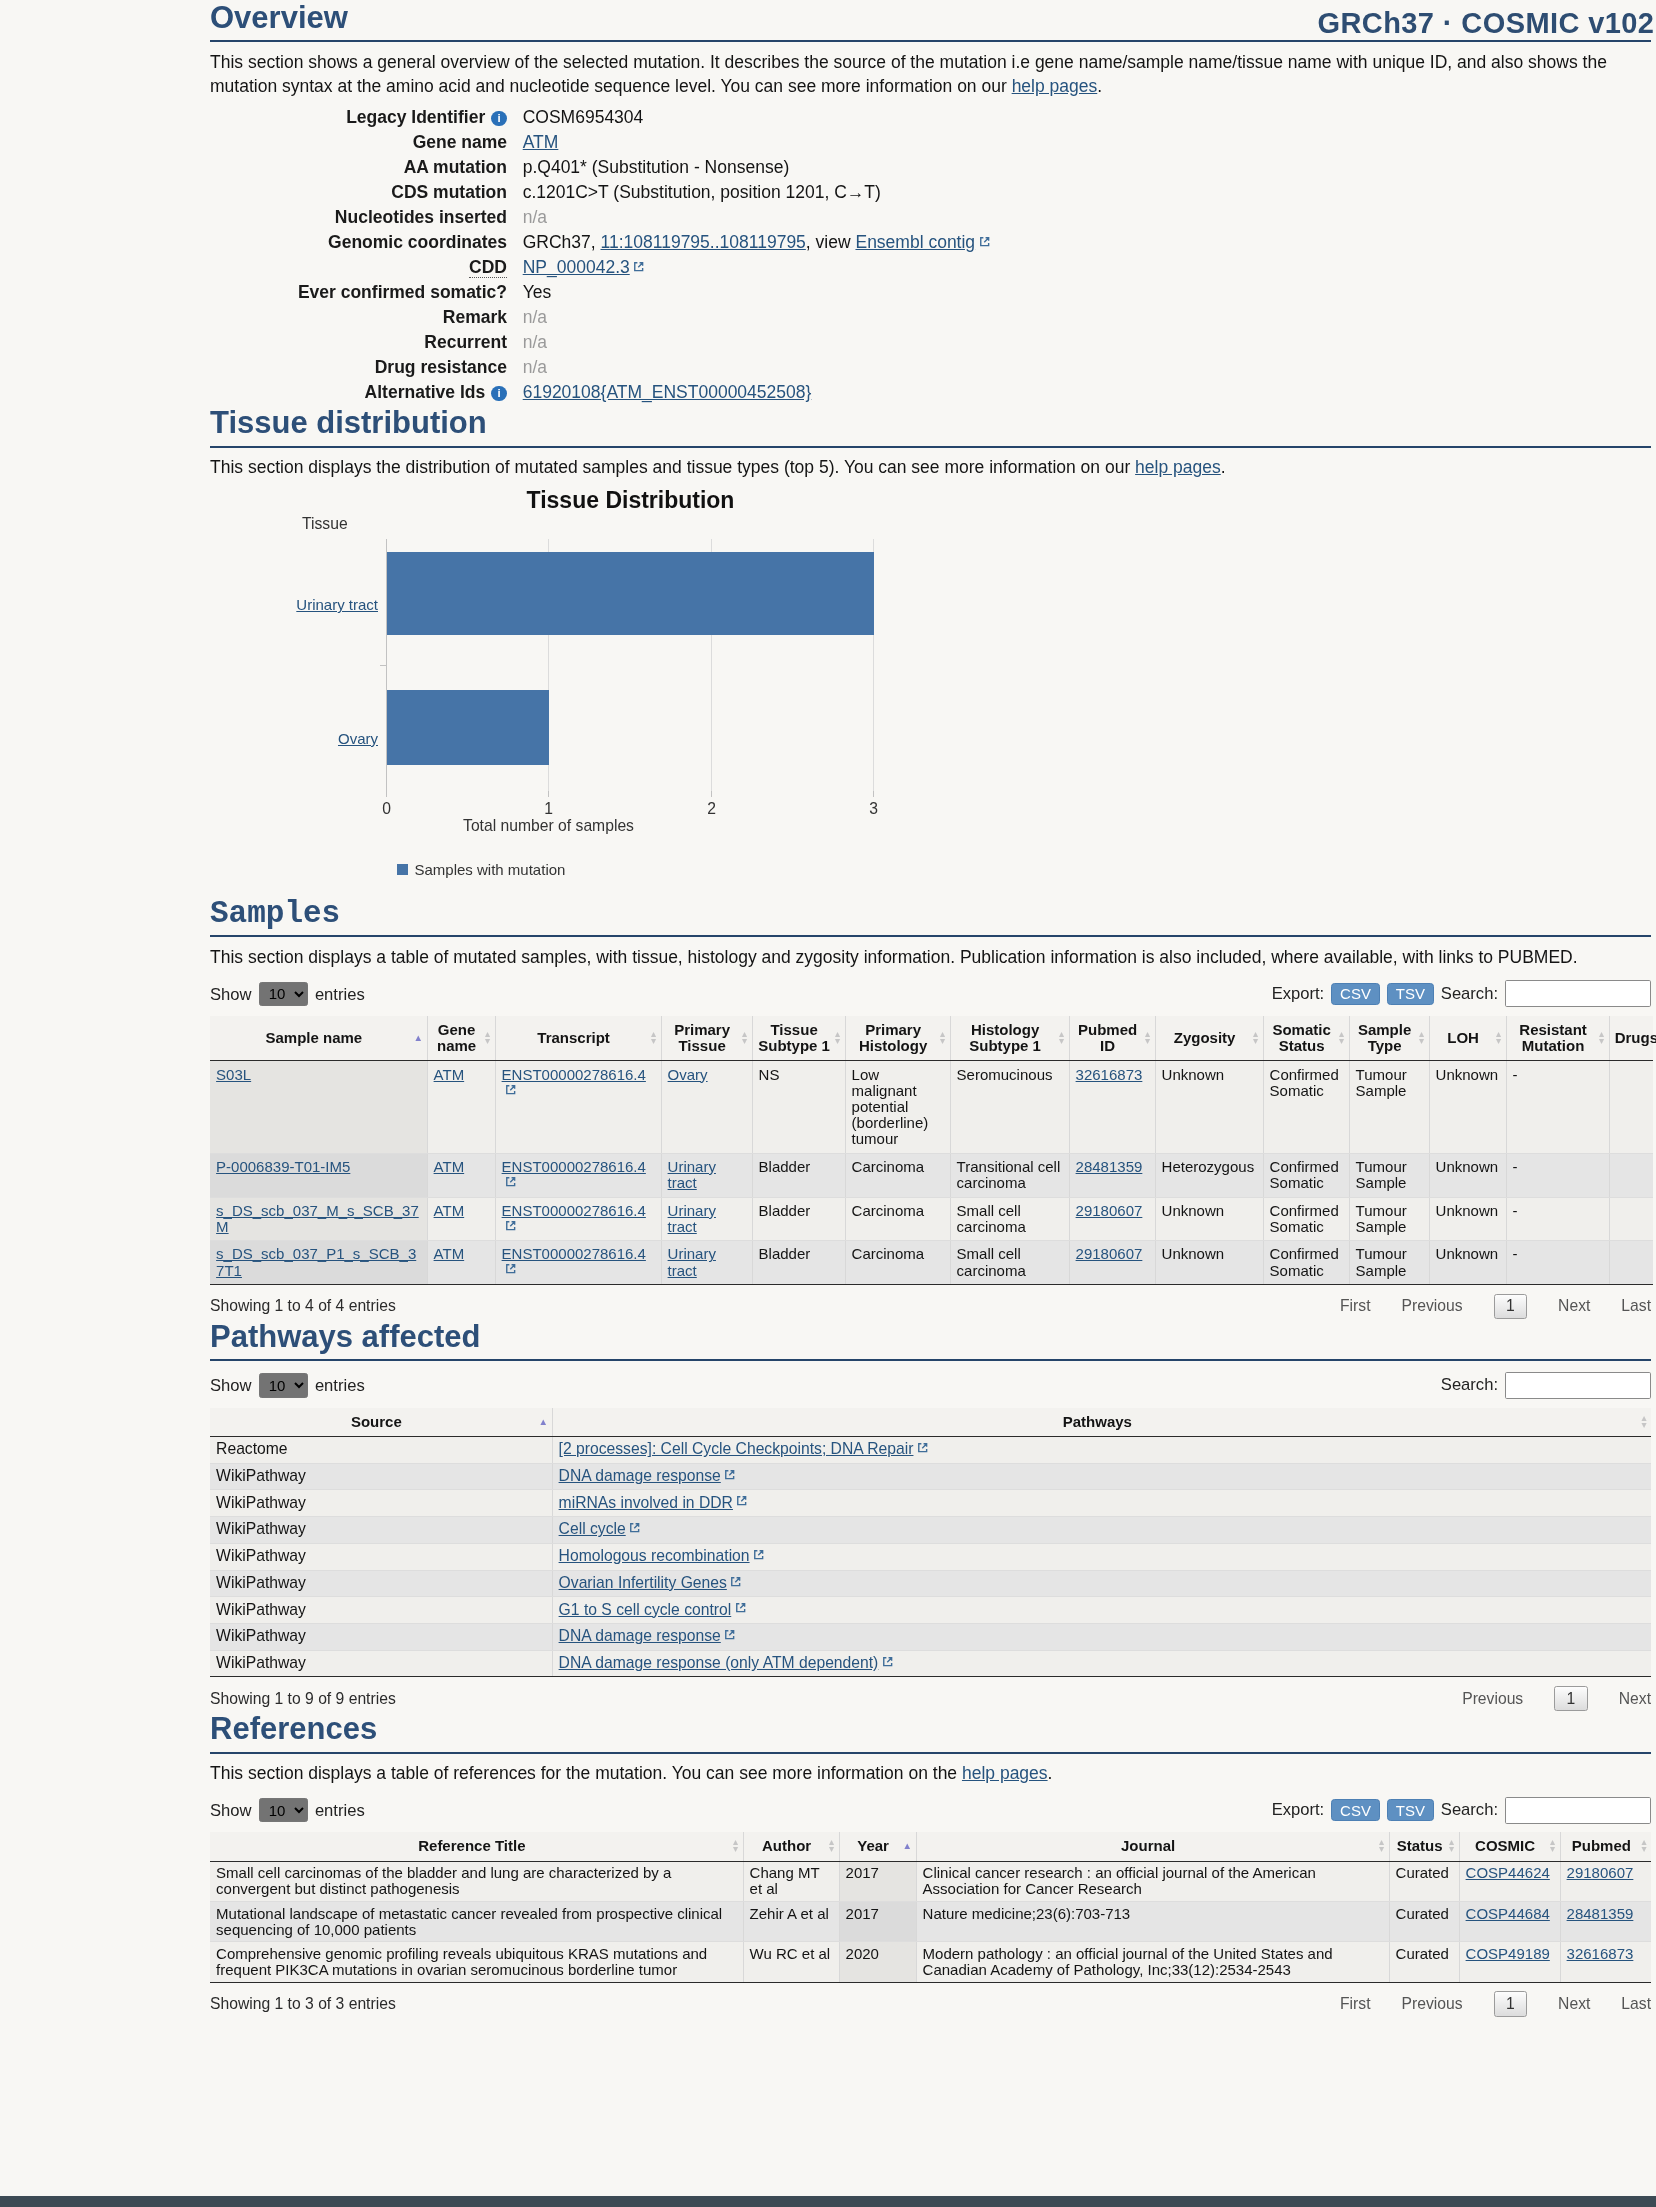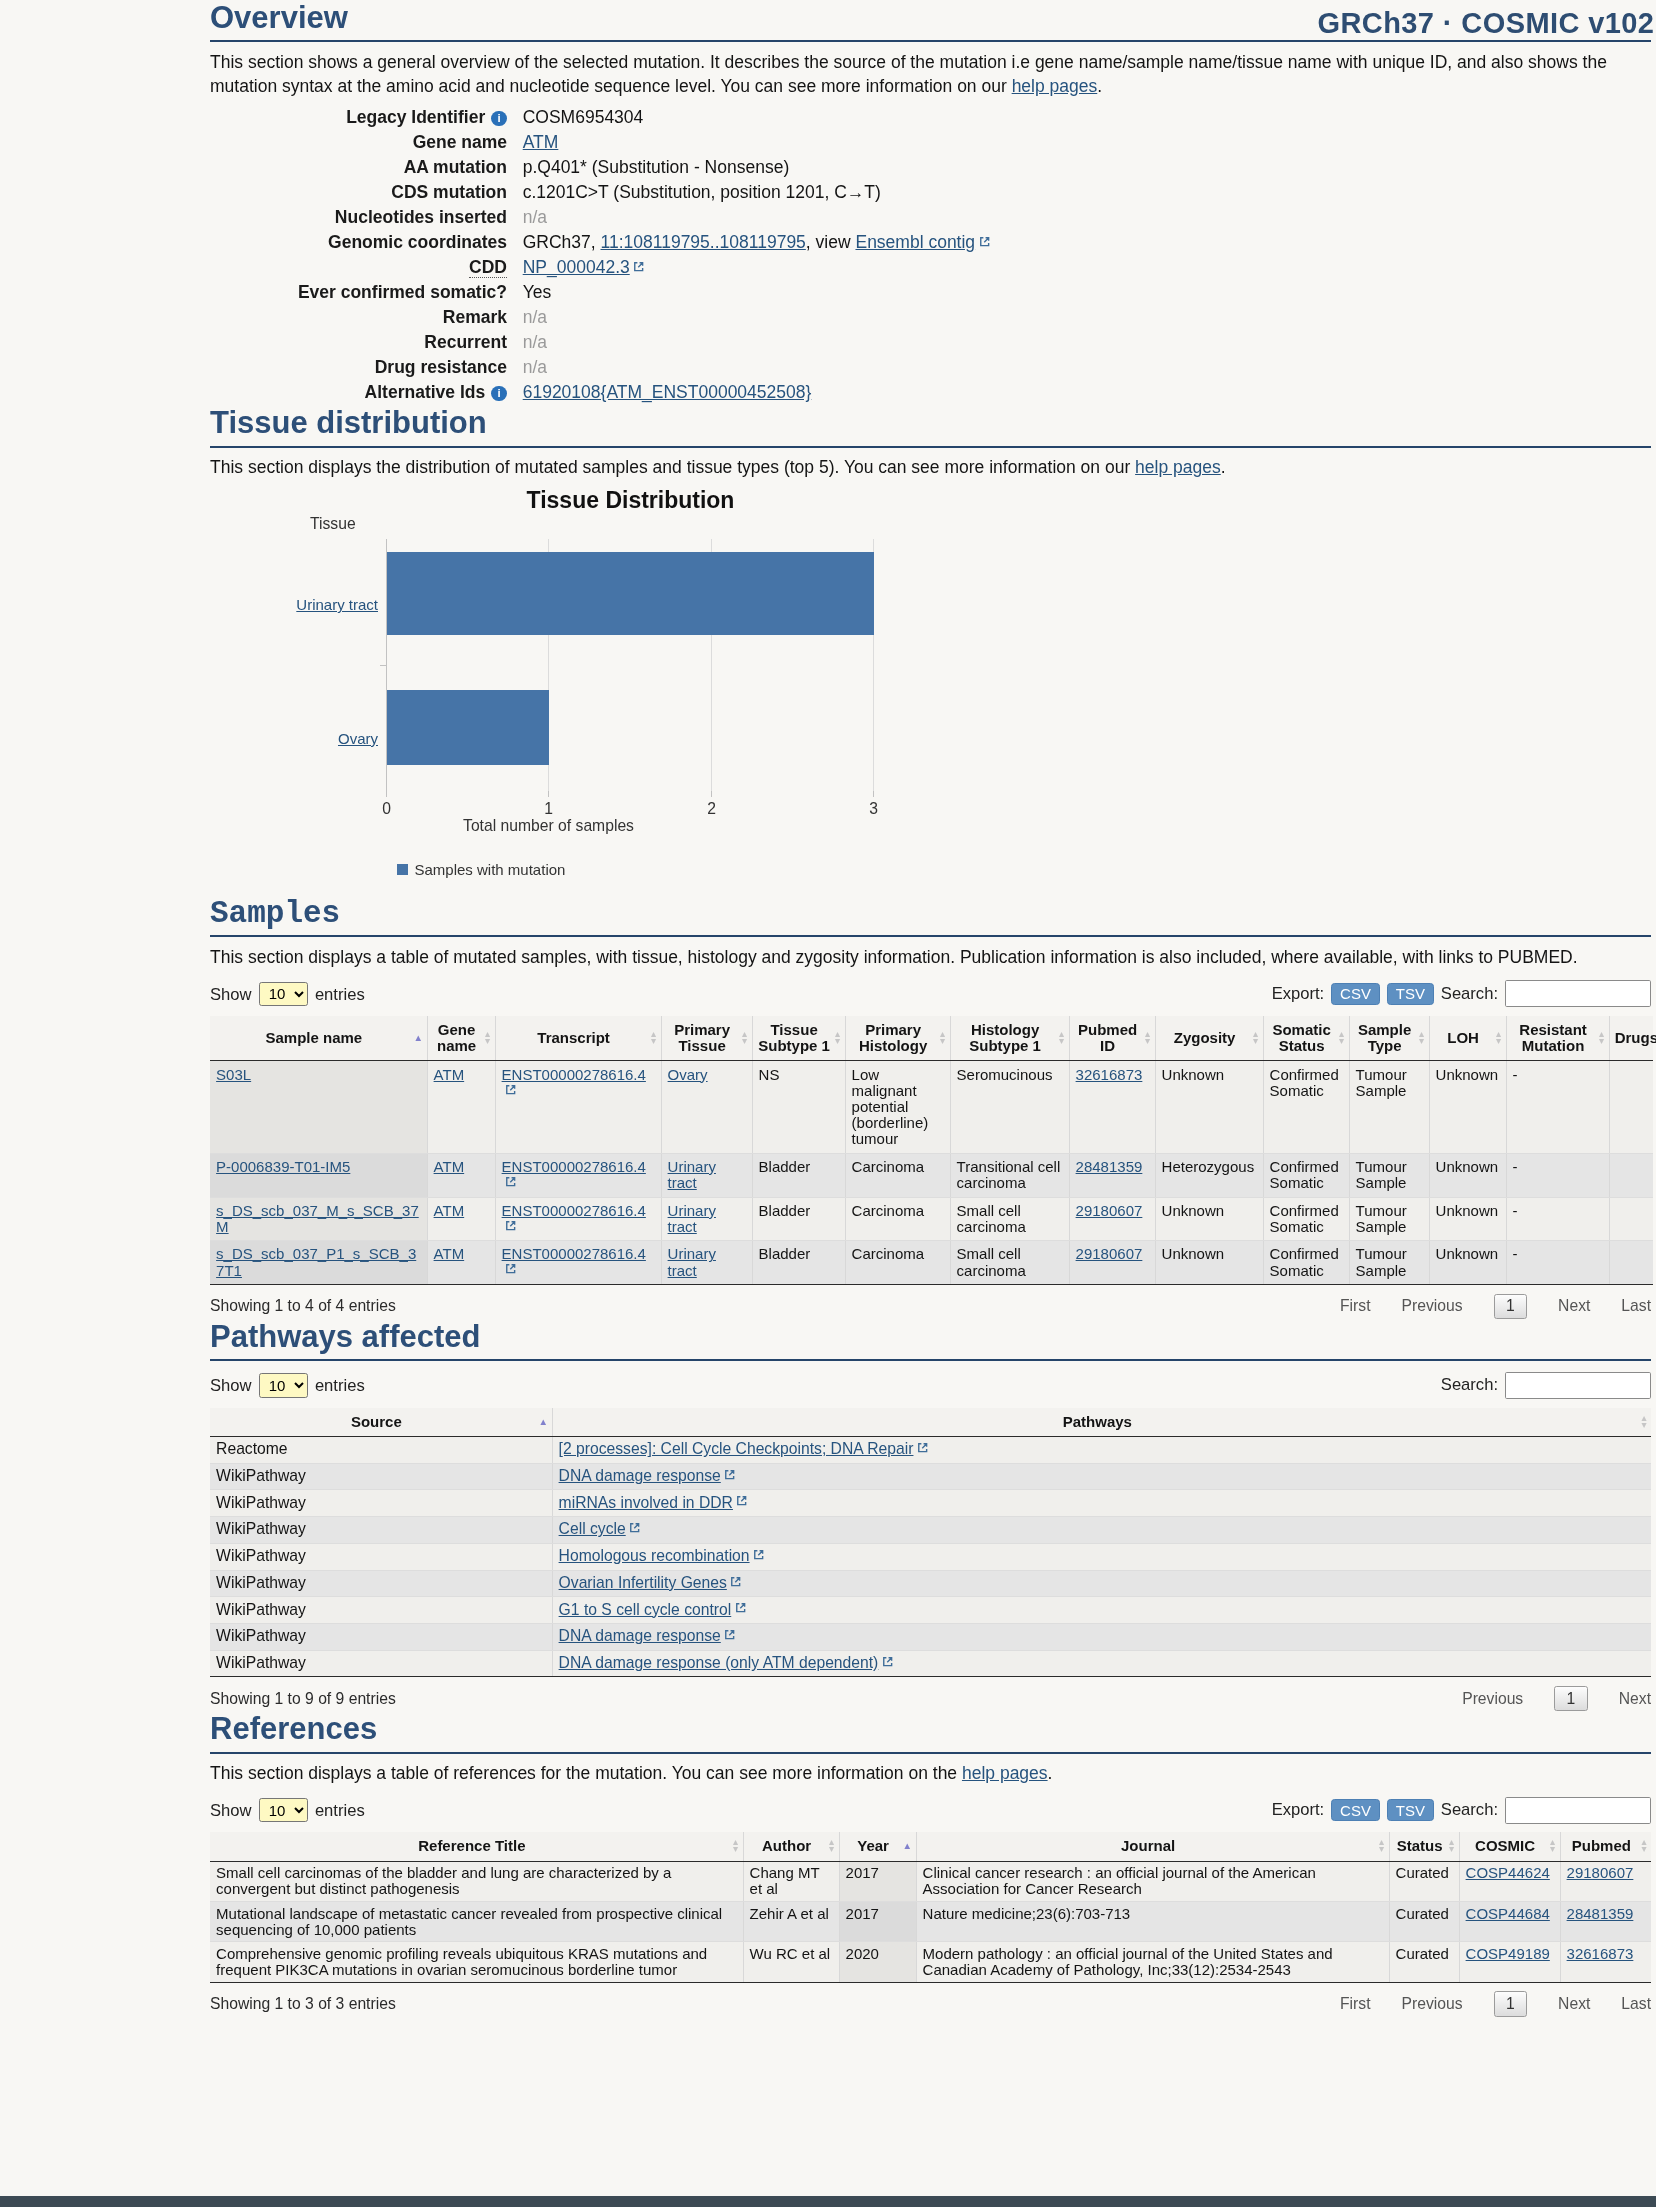--- a/index.html
+++ b/index.html
@@ -15,37 +15,37 @@
   .frow{display:flex;line-height:25px;font-size:17.5px;}
   .flab{width:297px;text-align:right;font-weight:bold;color:#1a1a1a;flex-shrink:0;}
   .fval{margin-left:15.7px;}
   .na{color:#9a9a9a;}
   .dotted{border-bottom:0.9px dotted #555;}
   .info{display:inline-block;width:15.7px;height:15.7px;border-radius:50%;background:#2a70b8;color:#fff;font-size:11.4px;font-weight:bold;text-align:center;line-height:15.7px;margin-left:6.1px;vertical-align:1.7px;}
   .xi{margin-left:3.5px;vertical-align:0.9px;}
   
   .chart{position:relative;height:409px;margin-top:7px;}
   .c-title{position:absolute;left:176px;top:0;width:489px;text-align:center;font-size:23px;font-weight:bold;color:#111;}
-  .c-ylab{position:absolute;left:100px;top:28px;font-size:15.7px;color:#333;}
+  .c-ylab{position:absolute;left:92px;top:28px;font-size:15.7px;color:#333;}
   .c-plot{position:absolute;left:176px;top:52px;width:537px;height:252px;}
   .gl{position:absolute;top:0;bottom:0;width:0.9px;background:#dcdcdc;}
   .gl.axis{background:#c2c2c2;}
   .bar{position:absolute;left:0.9px;background:#4674a7;}
   .b0{top:13px;height:83px;} .b1{top:151px;height:75px;}
   .ytick{position:absolute;left:-6.1px;width:6.1px;height:0.9px;background:#c2c2c2;top:126px;}
   .xt{position:absolute;bottom:-6.1px;width:0.9px;height:6.1px;background:#c2c2c2;}
   .c-cat{position:absolute;left:0;width:168px;text-align:right;font-size:15px;}
   .c0{top:109px;} .c1{top:243px;}
   .c-xt{position:absolute;top:313px;width:35px;text-align:center;font-size:15.7px;color:#333;}
   .c-xlab{position:absolute;left:176px;top:330px;width:325px;text-align:center;font-size:15.7px;color:#333;}
   .c-legend{position:absolute;left:187px;top:374px;display:flex;align-items:center;gap:7px;font-size:15px;color:#333;}
   .swatch{width:10.5px;height:10.5px;display:inline-block;background:#4674a7;}
   
   .ctrl{display:flex;justify-content:space-between;align-items:center;margin-top:10.5px;font-size:16.6px;color:#222;}
-  .show select{margin:0 7px;font-size:15px;padding:1.7px 5.2px;border:0.9px solid #767676;border-radius:2.6px;background:#fef9c3;}
+  .show select{margin:0 7px;font-size:15px;padding:1.7px 5.2px;border:0.9px solid #767676;border-radius:2.6px;background:#737373;}
   .cright{display:flex;align-items:center;gap:7px;}
   .btn{background:#5e90c2;color:#fff;border:0.9px solid #4d80b4;border-radius:3.5px;padding:1.7px 7.9px;font-size:15px;cursor:pointer;}
   .srch{width:140px;height:23px;border:0.9px solid #8a8a8a;background:#fff;border-radius:1.7px;}
   
   table{width:100%;border-collapse:collapse;table-layout:fixed;margin-top:8.7px;font-size:15px;line-height:1.08;}
   thead th{font-weight:bold;text-align:center;vertical-align:middle;padding:6.1px 14px 6.1px 5.2px;border-bottom:1.7px solid #2b2b2b;border-left:0.9px solid #d8d8d8;position:relative;background:#f3f2ef;cursor:pointer;}
   thead th:first-child{border-left:none;}
   tbody td{padding:5.2px 6.1px;vertical-align:top;border-left:0.9px solid #d8d8d8;border-bottom:0.9px solid #ddd;word-wrap:break-word;overflow:hidden;}
   tbody td:first-child{border-left:none;}
   tbody tr:last-child td{border-bottom:1.7px solid #2b2b2b;}

